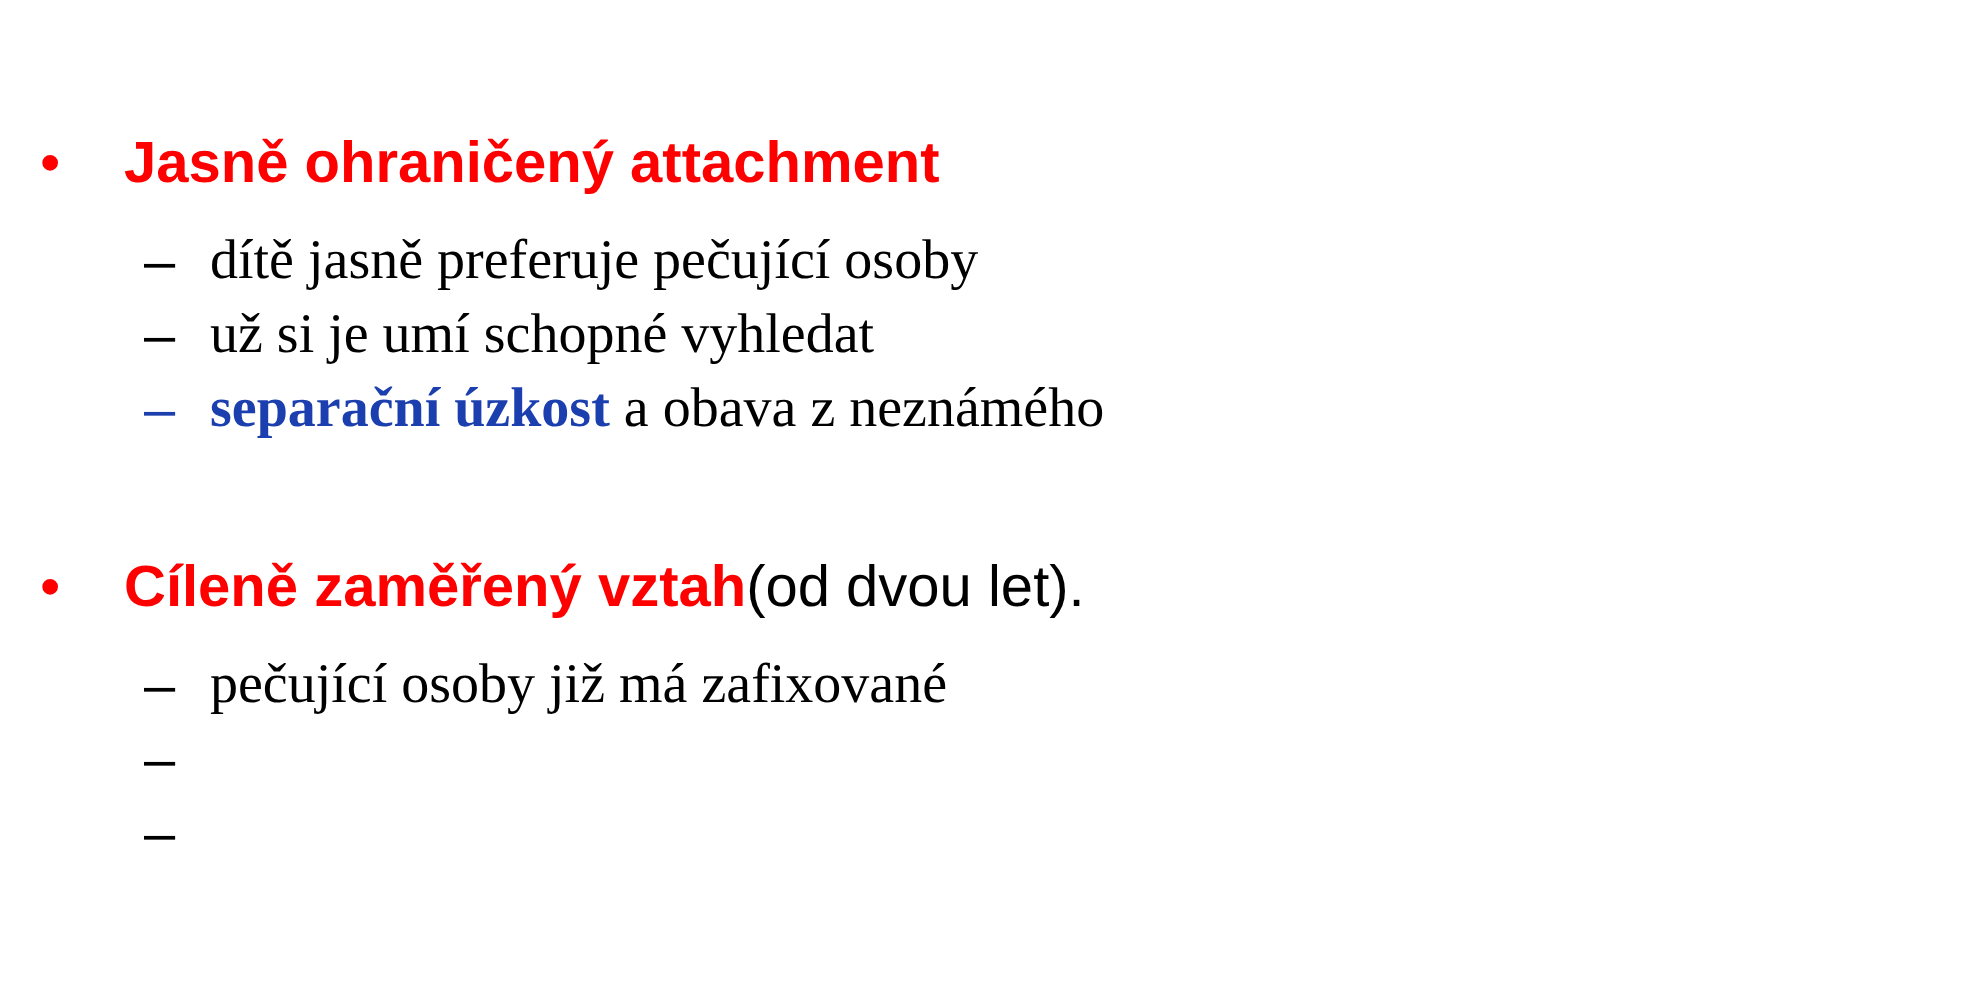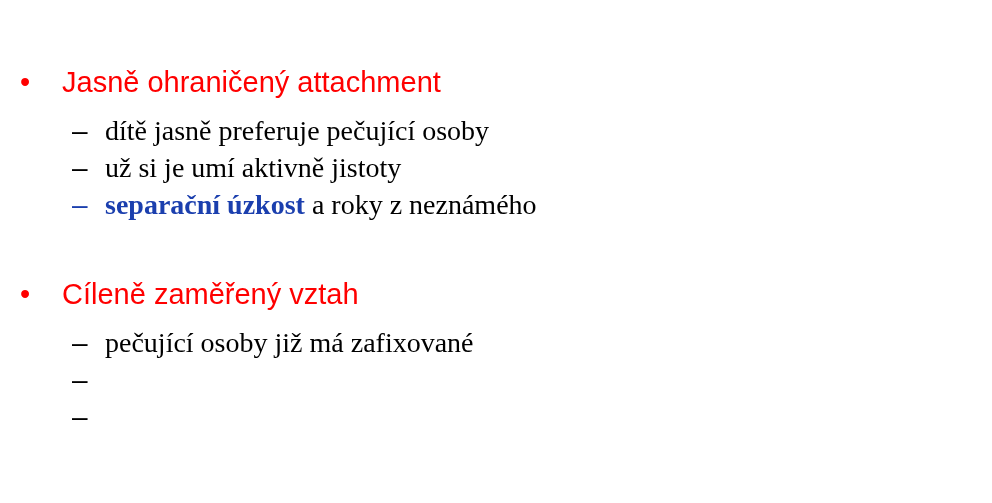--- a/index.html
+++ b/index.html
@@ -31,21 +31,21 @@
     line-height: 44px;
     white-space: nowrap;
   }
   .main-marker {
     flex: none;
     width: 42px;
     color: var(--red);
     font-size: 29px;
   }
   .main-title {
-    font-weight: normal;
+    font-weight: bold;
     color: var(--red);
   }
   .main-suffix { color: var(--fg); }
   .sub-list {
     margin-top: 8px;
     margin-left: 52px;
   }
   .sub-row {
     display: flex;
     font-size: 28px;
@@ -73,33 +73,34 @@
         <span class="main-marker">•</span>
         <span class="main-title">Jasně ohraničený attachment</span>
       </div>
     <div class="sub-list">
       <div class="sub-row">
           <span class="sub-dash">–</span>
           <span class="sub-text">dítě jasně preferuje pečující osoby</span>
         </div>
       <div class="sub-row">
           <span class="sub-dash">–</span>
-          <span class="sub-text">už si je umí aktivně jistoty</span>
+          <span class="sub-text">už si je umí schopné vyhledat</span>
         </div>
       <div class="sub-row blue-line">
           <span class="sub-dash">–</span>
-          <span class="sub-text"><span class="hl">separační úzkost</span><span> a roky z neznámého</span></span>
+          <span class="sub-text"><span class="hl">separační úzkost</span><span> a obava z neznámého</span></span>
         </div>
     </div>
   </div>
 
   <div class="section">
     <div class="main-row">
         <span class="main-marker">•</span>
         <span class="main-title">Cíleně zaměřený vztah</span>
+        <span class="main-suffix"> (od dvou let).</span>
       </div>
     <div class="sub-list">
       <div class="sub-row">
           <span class="sub-dash">–</span>
           <span class="sub-text">pečující osoby již má zafixované</span>
         </div>
       <div class="sub-row">
           <span class="sub-dash">–</span>
         </div>
       <div class="sub-row">

